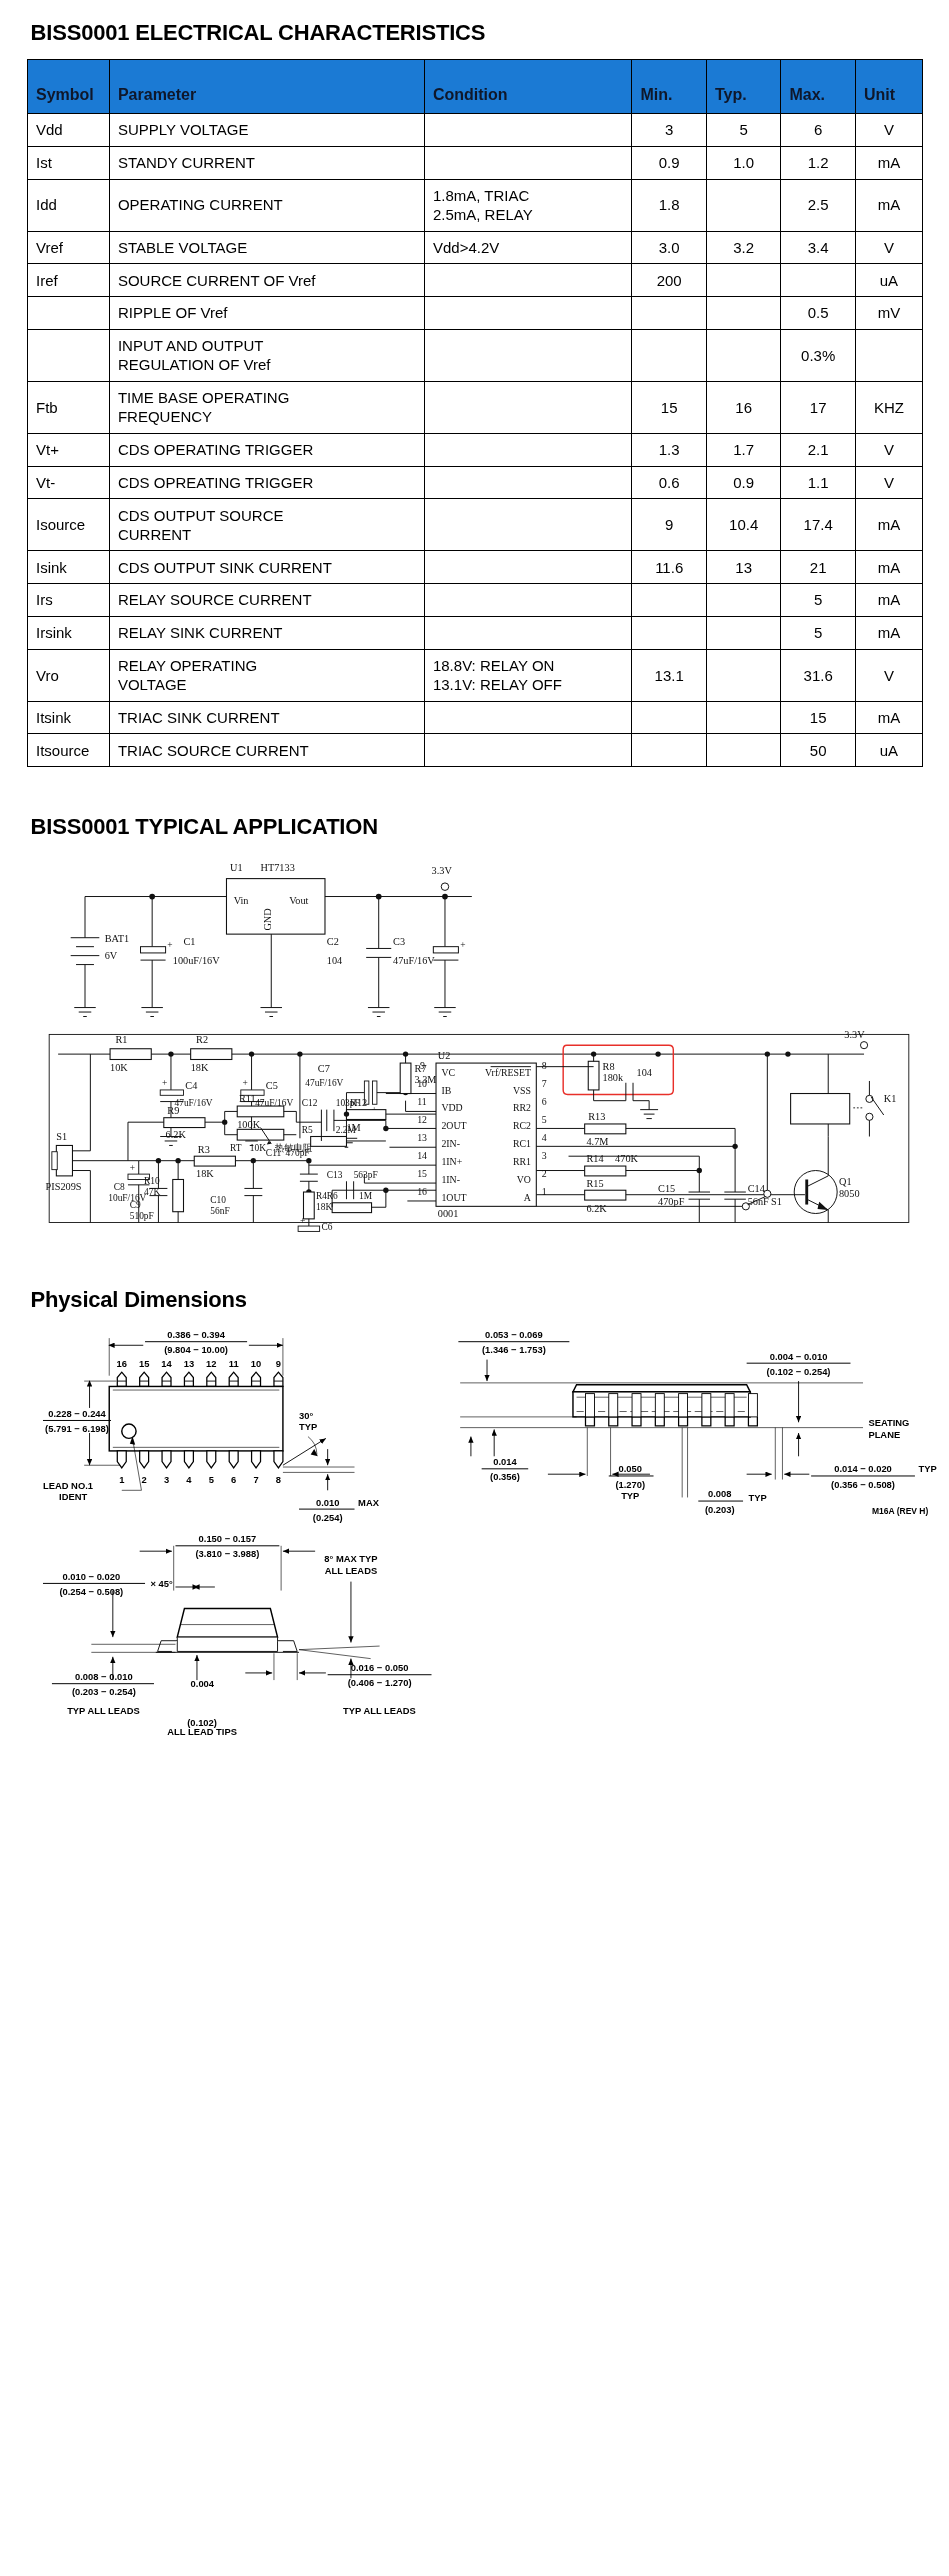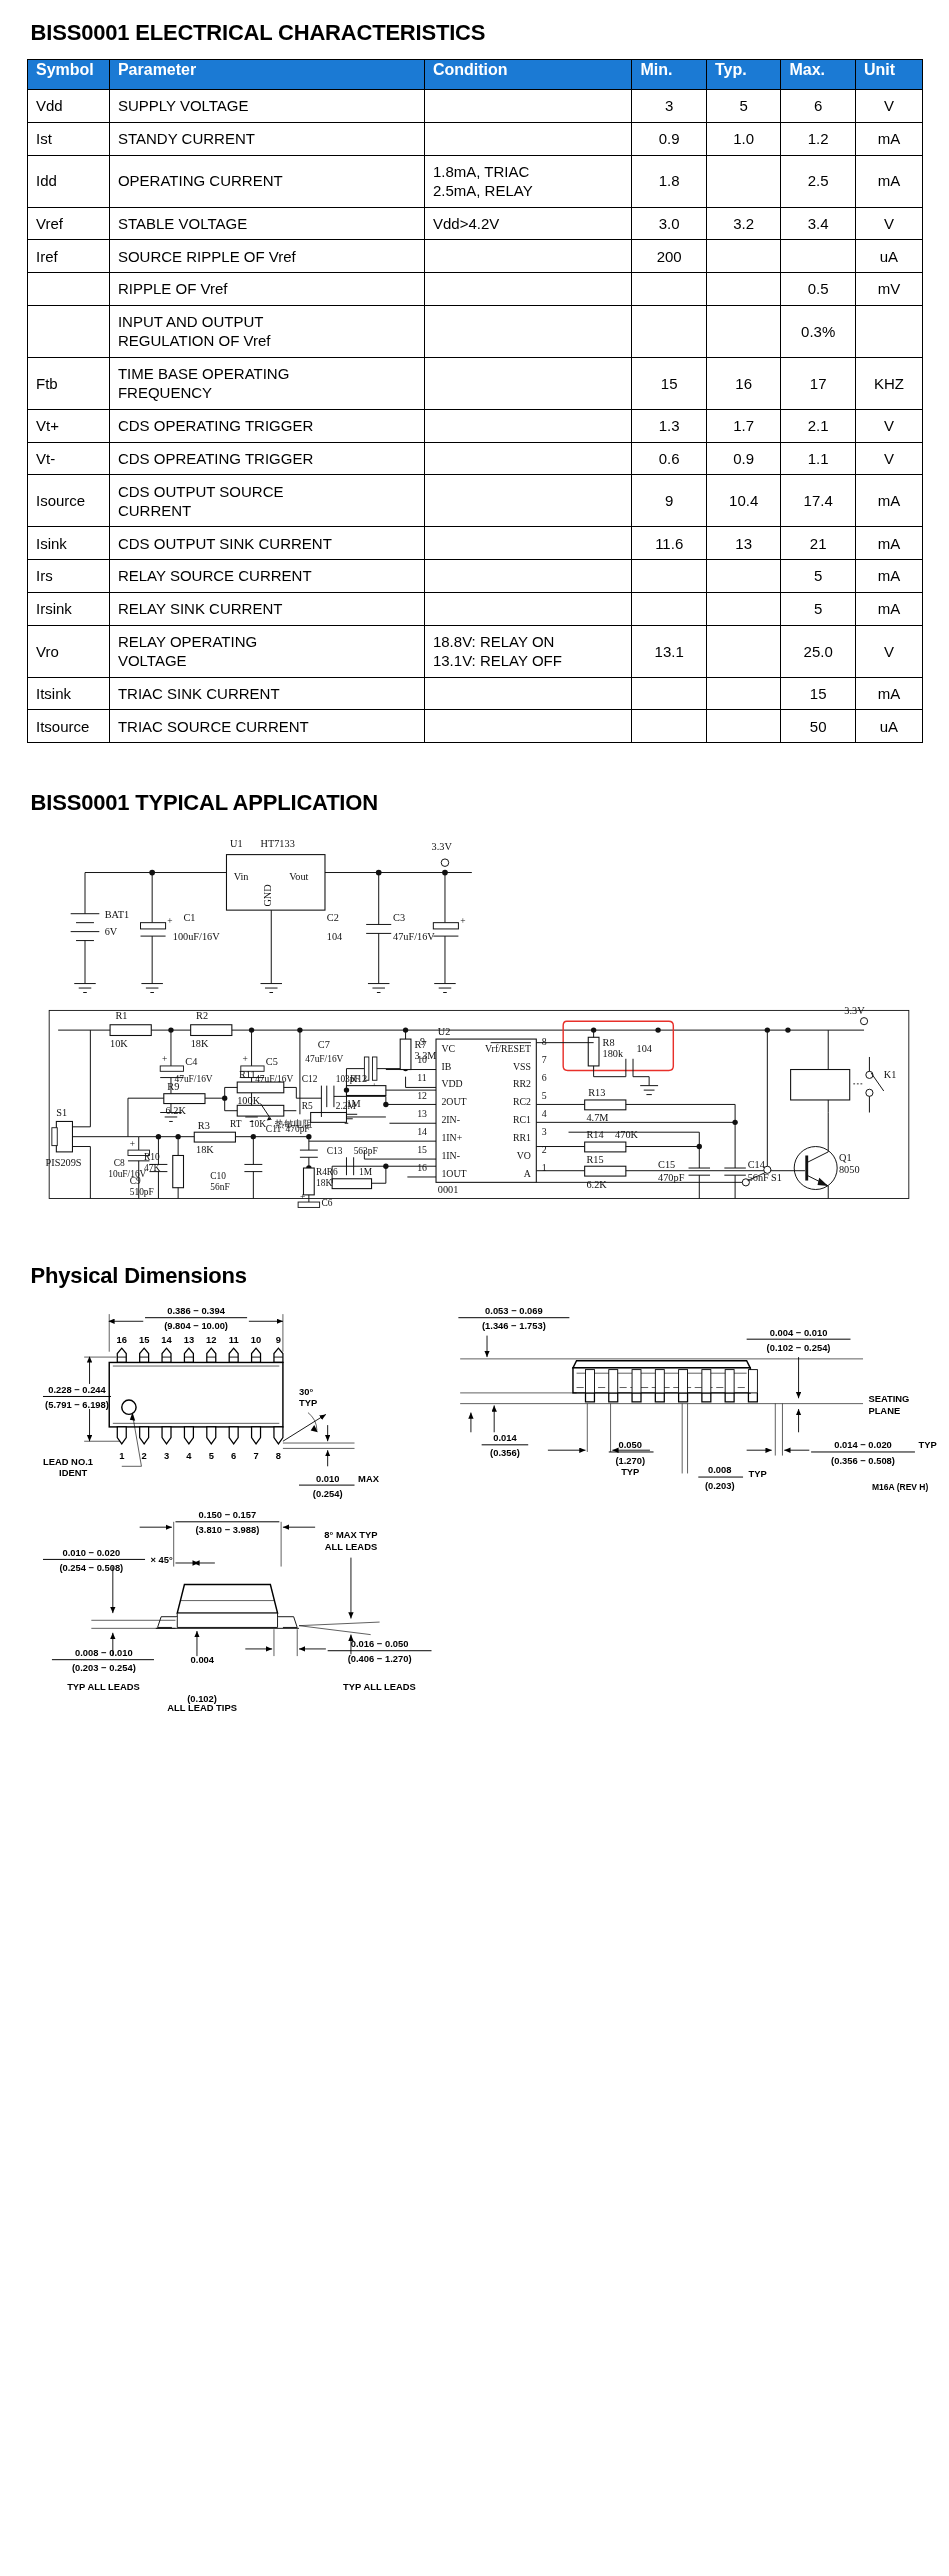--- a/index.html
+++ b/index.html
@@ -33,25 +33,25 @@
   table.ec th, table.ec td {
     border: 0.9px solid #000;
     padding: 6.3px 8px;
     font-size: 15px;
     vertical-align: middle;
     line-height: 1.28;
     height: 30.5px;
   }
   table.ec thead th {
     background: #1b7ad4;
-    color: #ffffff;
+    color: #0f172a;
     font-weight: bold;
     font-size: 16px;
     text-align: left;
-    padding-top: 0;
+    padding-top: 25px;
     padding-bottom: 8px;
     border-color: #000;
   }
   table.ec thead th.num { text-align: left; }
   table.ec td.num { text-align: center; }
   table.ec td.sym { white-space: nowrap; }
   .cellline { display: block; }
 
   col.c-sym  { width: 77px;  }
   col.c-par  { width: 296px; }
@@ -159,21 +159,21 @@
             <span class="cellline">Vdd&gt;4.2V</span>
           </td>
           <td class="num">3.0</td>
           <td class="num">3.2</td>
           <td class="num">3.4</td>
           <td class="num">V</td>
         </tr>
         <tr>
           <td class="sym">Iref</td>
           <td>
-            <span class="cellline">SOURCE RIPPLE OF Vref</span>
+            <span class="cellline">SOURCE CURRENT OF Vref</span>
           </td>
           <td></td>
           <td class="num">200</td>
           <td class="num"></td>
           <td class="num"></td>
           <td class="num">uA</td>
         </tr>
         <tr>
           <td class="sym"></td>
           <td>
@@ -281,21 +281,21 @@
           <td>
             <span class="cellline">RELAY OPERATING</span>
             <span class="cellline">VOLTAGE</span>
           </td>
           <td>
             <span class="cellline">18.8V: RELAY ON</span>
             <span class="cellline">13.1V: RELAY OFF</span>
           </td>
           <td class="num">13.1</td>
           <td class="num"></td>
-          <td class="num">25.0</td>
+          <td class="num">31.6</td>
           <td class="num">V</td>
         </tr>
         <tr>
           <td class="sym">Itsink</td>
           <td>
             <span class="cellline">TRIAC SINK CURRENT</span>
           </td>
           <td></td>
           <td class="num"></td>
           <td class="num"></td>

